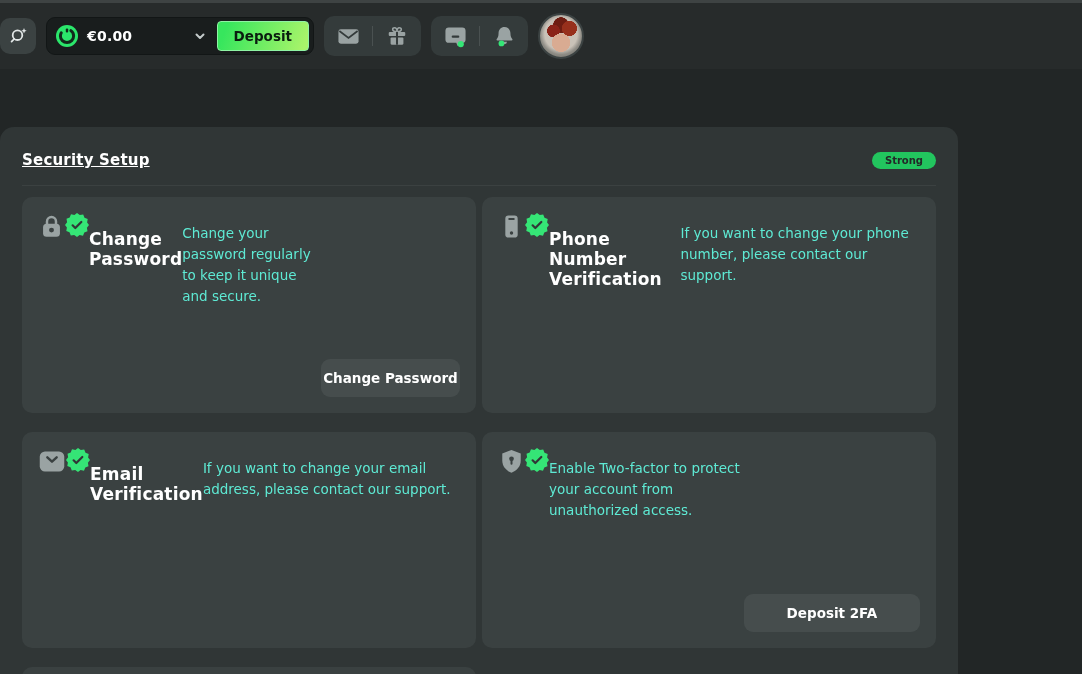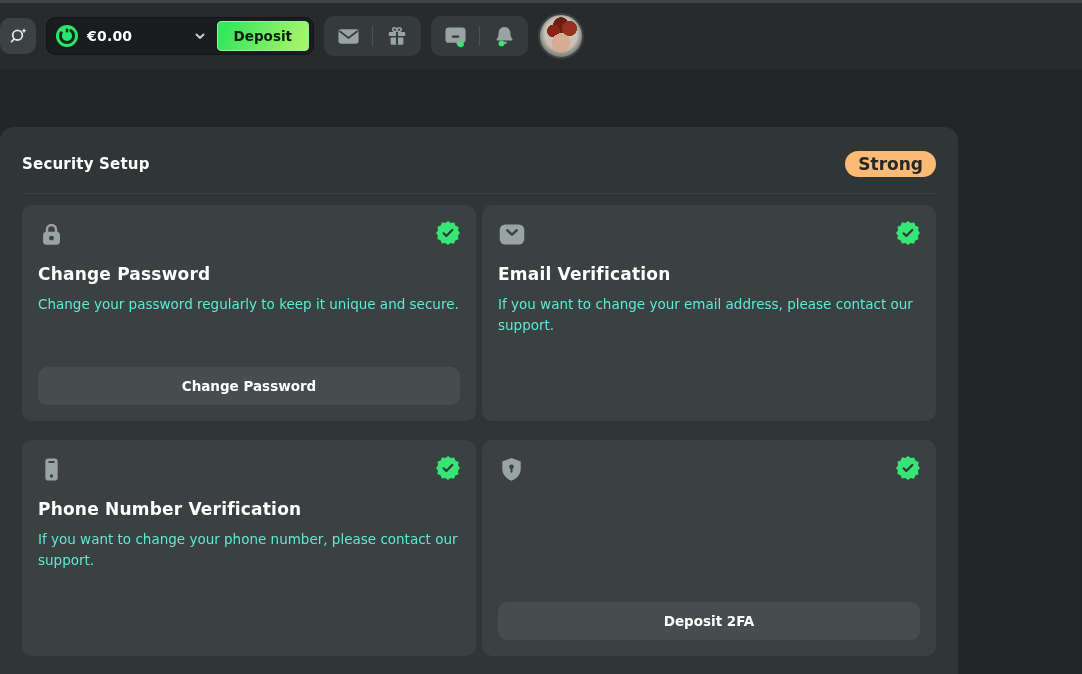--- a/index.html
+++ b/index.html
@@ -51,34 +51,34 @@
       radial-gradient(circle at 50% 24%, #6e1d12 0 20%, rgba(0,0,0,0) 21%),
       radial-gradient(circle at 50% 45%, #c9c2b8 0 52%, #8e8c85 66%, #5b5a56 100%);
   }
   
   .panel {
     width: 958px; margin-top: 58px; min-height: 547px;
     background: #303636; border-radius: 14px 14px 0 0;
     padding: 24px 22px 0 22px;
   }
   .panel-header { display: flex; align-items: center; justify-content: space-between; }
-  .panel-title { font-size: 15px; font-weight: bold; letter-spacing: .2px; }
+  .panel-title { font-size: 15px; font-weight: bold; letter-spacing: .2px; text-decoration: underline; }
   .strength-badge {
-    background: #fdba74; color: #232828; font-size: 17px; font-weight: 600;
+    background: #22c55e; color: #232828; font-size: 10px; font-weight: 600;
     padding: 3px 13px; border-radius: 999px;
   }
   .hdivider { height: 1px; background: #3b4141; margin-top: 16px; }
   .cards {
     margin-top: 11px;
     display: grid; grid-template-columns: 1fr 1fr;
     column-gap: 6px; row-gap: 19px;
   }
   .card {
     background: #3a4141; border-radius: 10px; height: 216px;
-    padding: 16px; display: flex; flex-direction: column;
+    padding: 16px; display: flex; flex-direction: row;
   }
   .card-top { display: flex; align-items: flex-start; justify-content: space-between; }
   .card-title { font-size: 17px; font-weight: bold; margin-top: 16px; letter-spacing: .2px; }
   .card-desc { font-size: 13.5px; color: #5eead4; margin-top: 10px; line-height: 21px; }
   .card-btn {
     margin-top: auto; height: 38px; width: 100%; border-radius: 9px;
     background: #464d4d; border: none; color: #fff;
     font-size: 13.5px; font-weight: bold; cursor: pointer; font-family: inherit;
   }
   .card.partial { height: 60px; }
@@ -184,72 +184,73 @@
           </span>
         </div>
         <h3 class="card-title">Change Password</h3>
         <p class="card-desc">Change your password regularly to keep it unique and secure.</p>
         <button class="card-btn">Change Password</button>
       </div>
 
       <div class="card">
         <div class="card-top">
           <span style="display:flex">
-            <svg width="28" height="27" viewBox="0 0 24 22">
-              <rect x="1.5" y="2.5" width="21" height="17" rx="4.5" fill="#9aa3a3"></rect>
-              <path d="M8 7.5l4 3.6 4-3.6" stroke="#3a4141" stroke-width="2.1" fill="none" stroke-linecap="round" stroke-linejoin="round"></path>
-            </svg>
-          </span>
-          <span style="display:flex">
-            <svg width="24" height="24" viewBox="0 0 24 24">
-              <path d="M12 0l2.8 2.1 3.4-.6 1.3 3.2 3.2 1.3-.6 3.4L24 12l-2.1 2.8.6 3.4-3.2 1.3-1.3 3.2-3.4-.6L12 24l-2.8-2.1-3.4.6-1.3-3.2-3.2-1.3.6-3.4L0 12l2.1-2.8-.6-3.4 3.2-1.3 1.3-3.2 3.4.6z" fill="#35e576"></path>
-              <path d="M7.6 12.3l2.7 2.7 6-6" stroke="#313737" stroke-width="2.2" fill="none" stroke-linecap="round" stroke-linejoin="round"></path>
-            </svg>
-          </span>
-        </div>
-        <h3 class="card-title">Email Verification</h3>
-        <p class="card-desc">If you want to change your email address, please contact our support.</p>
-      </div>
-
-      <div class="card">
-        <div class="card-top">
-          <span style="display:flex">
             <svg width="27" height="27" viewBox="0 0 24 24">
               <rect x="6.5" y="2.2" width="11" height="19.6" rx="2.8" fill="#9aa3a3"></rect>
               <line x1="10" y1="5.3" x2="14" y2="5.3" stroke="#3a4141" stroke-width="1.8" stroke-linecap="round"></line>
               <circle cx="12" cy="17.8" r="1.5" fill="#3a4141"></circle>
             </svg>
           </span>
           <span style="display:flex">
             <svg width="24" height="24" viewBox="0 0 24 24">
               <path d="M12 0l2.8 2.1 3.4-.6 1.3 3.2 3.2 1.3-.6 3.4L24 12l-2.1 2.8.6 3.4-3.2 1.3-1.3 3.2-3.4-.6L12 24l-2.8-2.1-3.4.6-1.3-3.2-3.2-1.3.6-3.4L0 12l2.1-2.8-.6-3.4 3.2-1.3 1.3-3.2 3.4.6z" fill="#35e576"></path>
               <path d="M7.6 12.3l2.7 2.7 6-6" stroke="#313737" stroke-width="2.2" fill="none" stroke-linecap="round" stroke-linejoin="round"></path>
             </svg>
           </span>
         </div>
         <h3 class="card-title">Phone Number Verification</h3>
         <p class="card-desc">If you want to change your phone number, please contact our support.</p>
       </div>
 
       <div class="card">
         <div class="card-top">
           <span style="display:flex">
+            <svg width="28" height="27" viewBox="0 0 24 22">
+              <rect x="1.5" y="2.5" width="21" height="17" rx="4.5" fill="#9aa3a3"></rect>
+              <path d="M8 7.5l4 3.6 4-3.6" stroke="#3a4141" stroke-width="2.1" fill="none" stroke-linecap="round" stroke-linejoin="round"></path>
+            </svg>
+          </span>
+          <span style="display:flex">
+            <svg width="24" height="24" viewBox="0 0 24 24">
+              <path d="M12 0l2.8 2.1 3.4-.6 1.3 3.2 3.2 1.3-.6 3.4L24 12l-2.1 2.8.6 3.4-3.2 1.3-1.3 3.2-3.4-.6L12 24l-2.8-2.1-3.4.6-1.3-3.2-3.2-1.3.6-3.4L0 12l2.1-2.8-.6-3.4 3.2-1.3 1.3-3.2 3.4.6z" fill="#35e576"></path>
+              <path d="M7.6 12.3l2.7 2.7 6-6" stroke="#313737" stroke-width="2.2" fill="none" stroke-linecap="round" stroke-linejoin="round"></path>
+            </svg>
+          </span>
+        </div>
+        <h3 class="card-title">Email Verification</h3>
+        <p class="card-desc">If you want to change your email address, please contact our support.</p>
+      </div>
+
+      <div class="card">
+        <div class="card-top">
+          <span style="display:flex">
             <svg width="27" height="27" viewBox="0 0 24 24">
               <path d="M12 1.8l8.2 3v6.4c0 5.3-3.5 9-8.2 10.9-4.7-1.9-8.2-5.6-8.2-10.9V4.8z" fill="#9aa3a3"></path>
               <circle cx="12" cy="9.6" r="2.1" fill="#3a4141"></circle>
               <rect x="11.1" y="10.6" width="1.8" height="4.2" rx="0.9" fill="#3a4141"></rect>
             </svg>
           </span>
           <span style="display:flex">
             <svg width="24" height="24" viewBox="0 0 24 24">
               <path d="M12 0l2.8 2.1 3.4-.6 1.3 3.2 3.2 1.3-.6 3.4L24 12l-2.1 2.8.6 3.4-3.2 1.3-1.3 3.2-3.4-.6L12 24l-2.8-2.1-3.4.6-1.3-3.2-3.2-1.3.6-3.4L0 12l2.1-2.8-.6-3.4 3.2-1.3 1.3-3.2 3.4.6z" fill="#35e576"></path>
               <path d="M7.6 12.3l2.7 2.7 6-6" stroke="#313737" stroke-width="2.2" fill="none" stroke-linecap="round" stroke-linejoin="round"></path>
             </svg>
           </span>
         </div>
+        <p class="card-desc">Enable Two-factor to protect your account from unauthorized access.</p>
         <button class="card-btn">Deposit 2FA</button>
       </div>
 
       <div class="card partial"></div>
 
     </div>
   </section>
 </main>
 
 </body></html>

